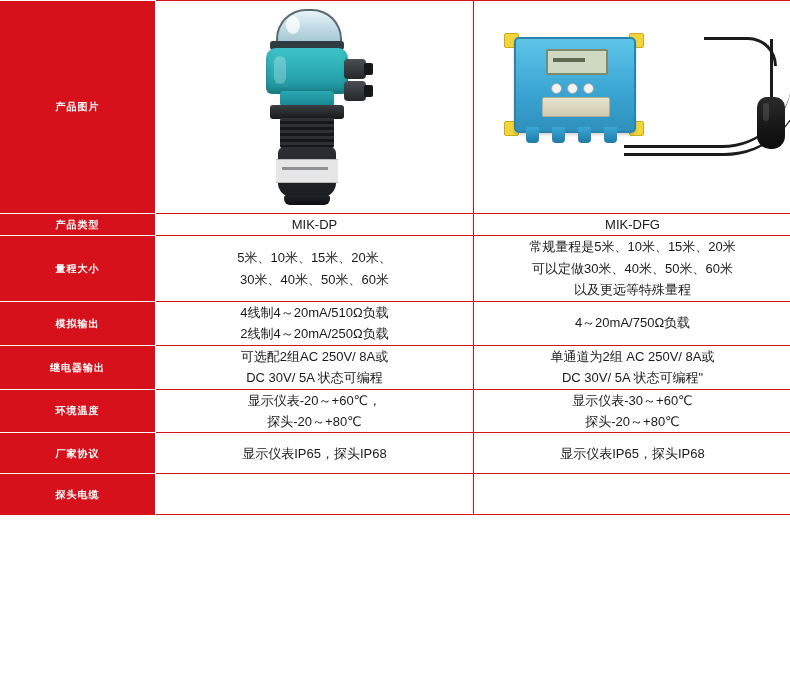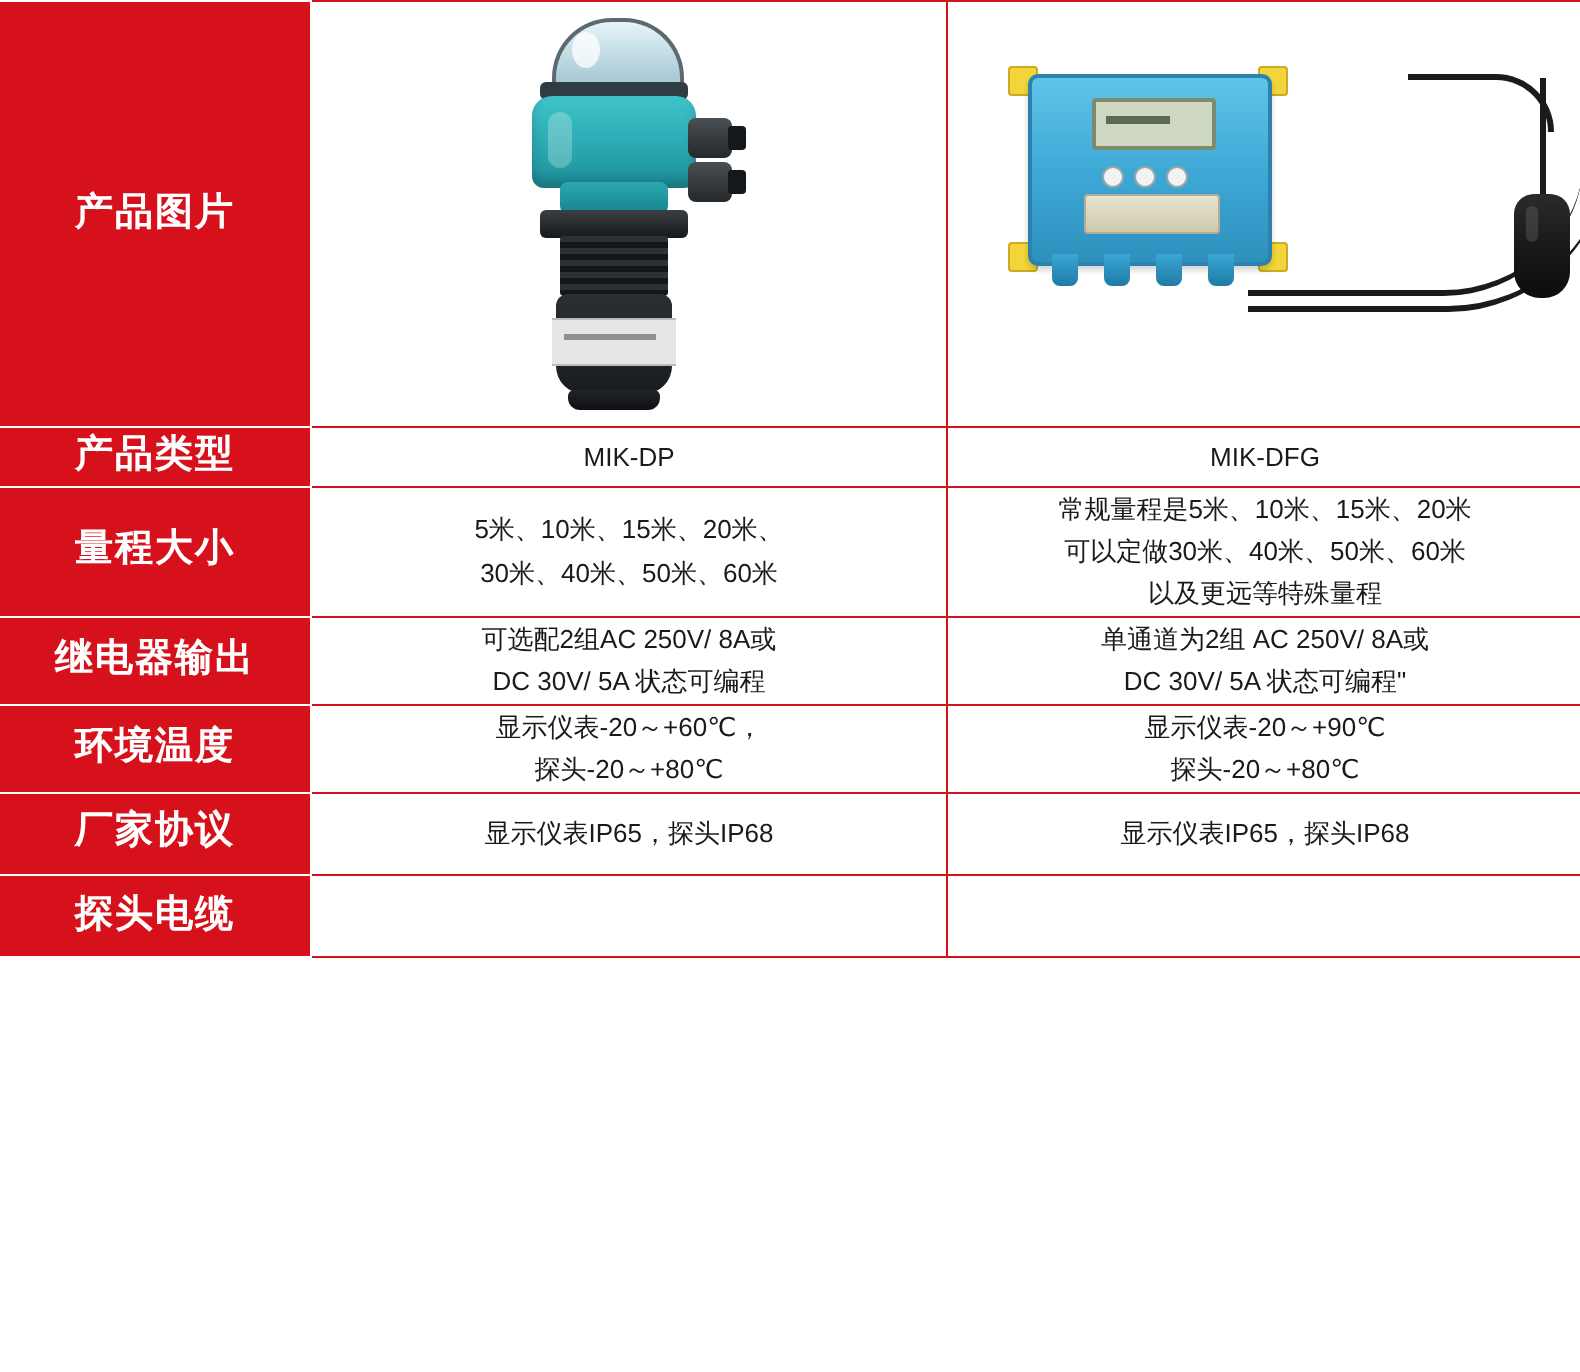--- a/index.html
+++ b/index.html
@@ -19,21 +19,21 @@
     border:1px solid #ffffff;
     vertical-align:middle;
     text-align:center;
     padding:0;
   }
   
   .lbl{
     width:155px;
     background:#d7111b;
     color:#ffffff;
-    font-size:19px;
+    font-size:10px;
     font-weight:bold;
     letter-spacing:1px;
     line-height:1.5;
   }
   .val{
     width:317px;
     background:#ffffff;
     color:#1a1a1a;
     font-size:13px;
     line-height:1.65;
@@ -257,20 +257,30 @@
       <td class="val cell-lines">
         <div>常规量程是5米、10米、15米、20米</div>
         <div>可以定做30米、40米、50米、60米</div>
         <div>以及更远等特殊量程</div>
       </td>
     </tr>
 
 
 
 
+    <tr>
+      <td class="lbl">模拟输出</td>
+      <td class="val cell-lines">
+        <div>4线制4～20mA/510Ω负载</div>
+        <div>2线制4～20mA/250Ω负载</div>
+      </td>
+      <td class="val cell-lines">
+        <div>4～20mA/750Ω负载</div>
+      </td>
+    </tr>
 
     <tr>
       <td class="lbl">继电器输出</td>
       <td class="val cell-lines">
         <div>可选配2组AC 250V/ 8A或</div>
         <div>DC 30V/ 5A  状态可编程</div>
       </td>
       <td class="val cell-lines">
         <div>单通道为2组  AC 250V/ 8A或</div>
         <div>DC 30V/ 5A  状态可编程"</div>
@@ -278,21 +288,21 @@
     </tr>
 
 
     <tr>
       <td class="lbl">环境温度</td>
       <td class="val cell-lines">
         <div>显示仪表-20～+60℃，</div>
         <div>探头-20～+80℃</div>
       </td>
       <td class="val cell-lines">
-        <div>显示仪表-20～+90℃</div>
+        <div>显示仪表-30～+60℃</div>
         <div>探头-20～+80℃</div>
       </td>
     </tr>
 
 
     <tr class="row-h42">
       <td class="lbl">厂家协议</td>
       <td class="val cell-lines">
         <div>显示仪表IP65，探头IP68</div>
       </td>

